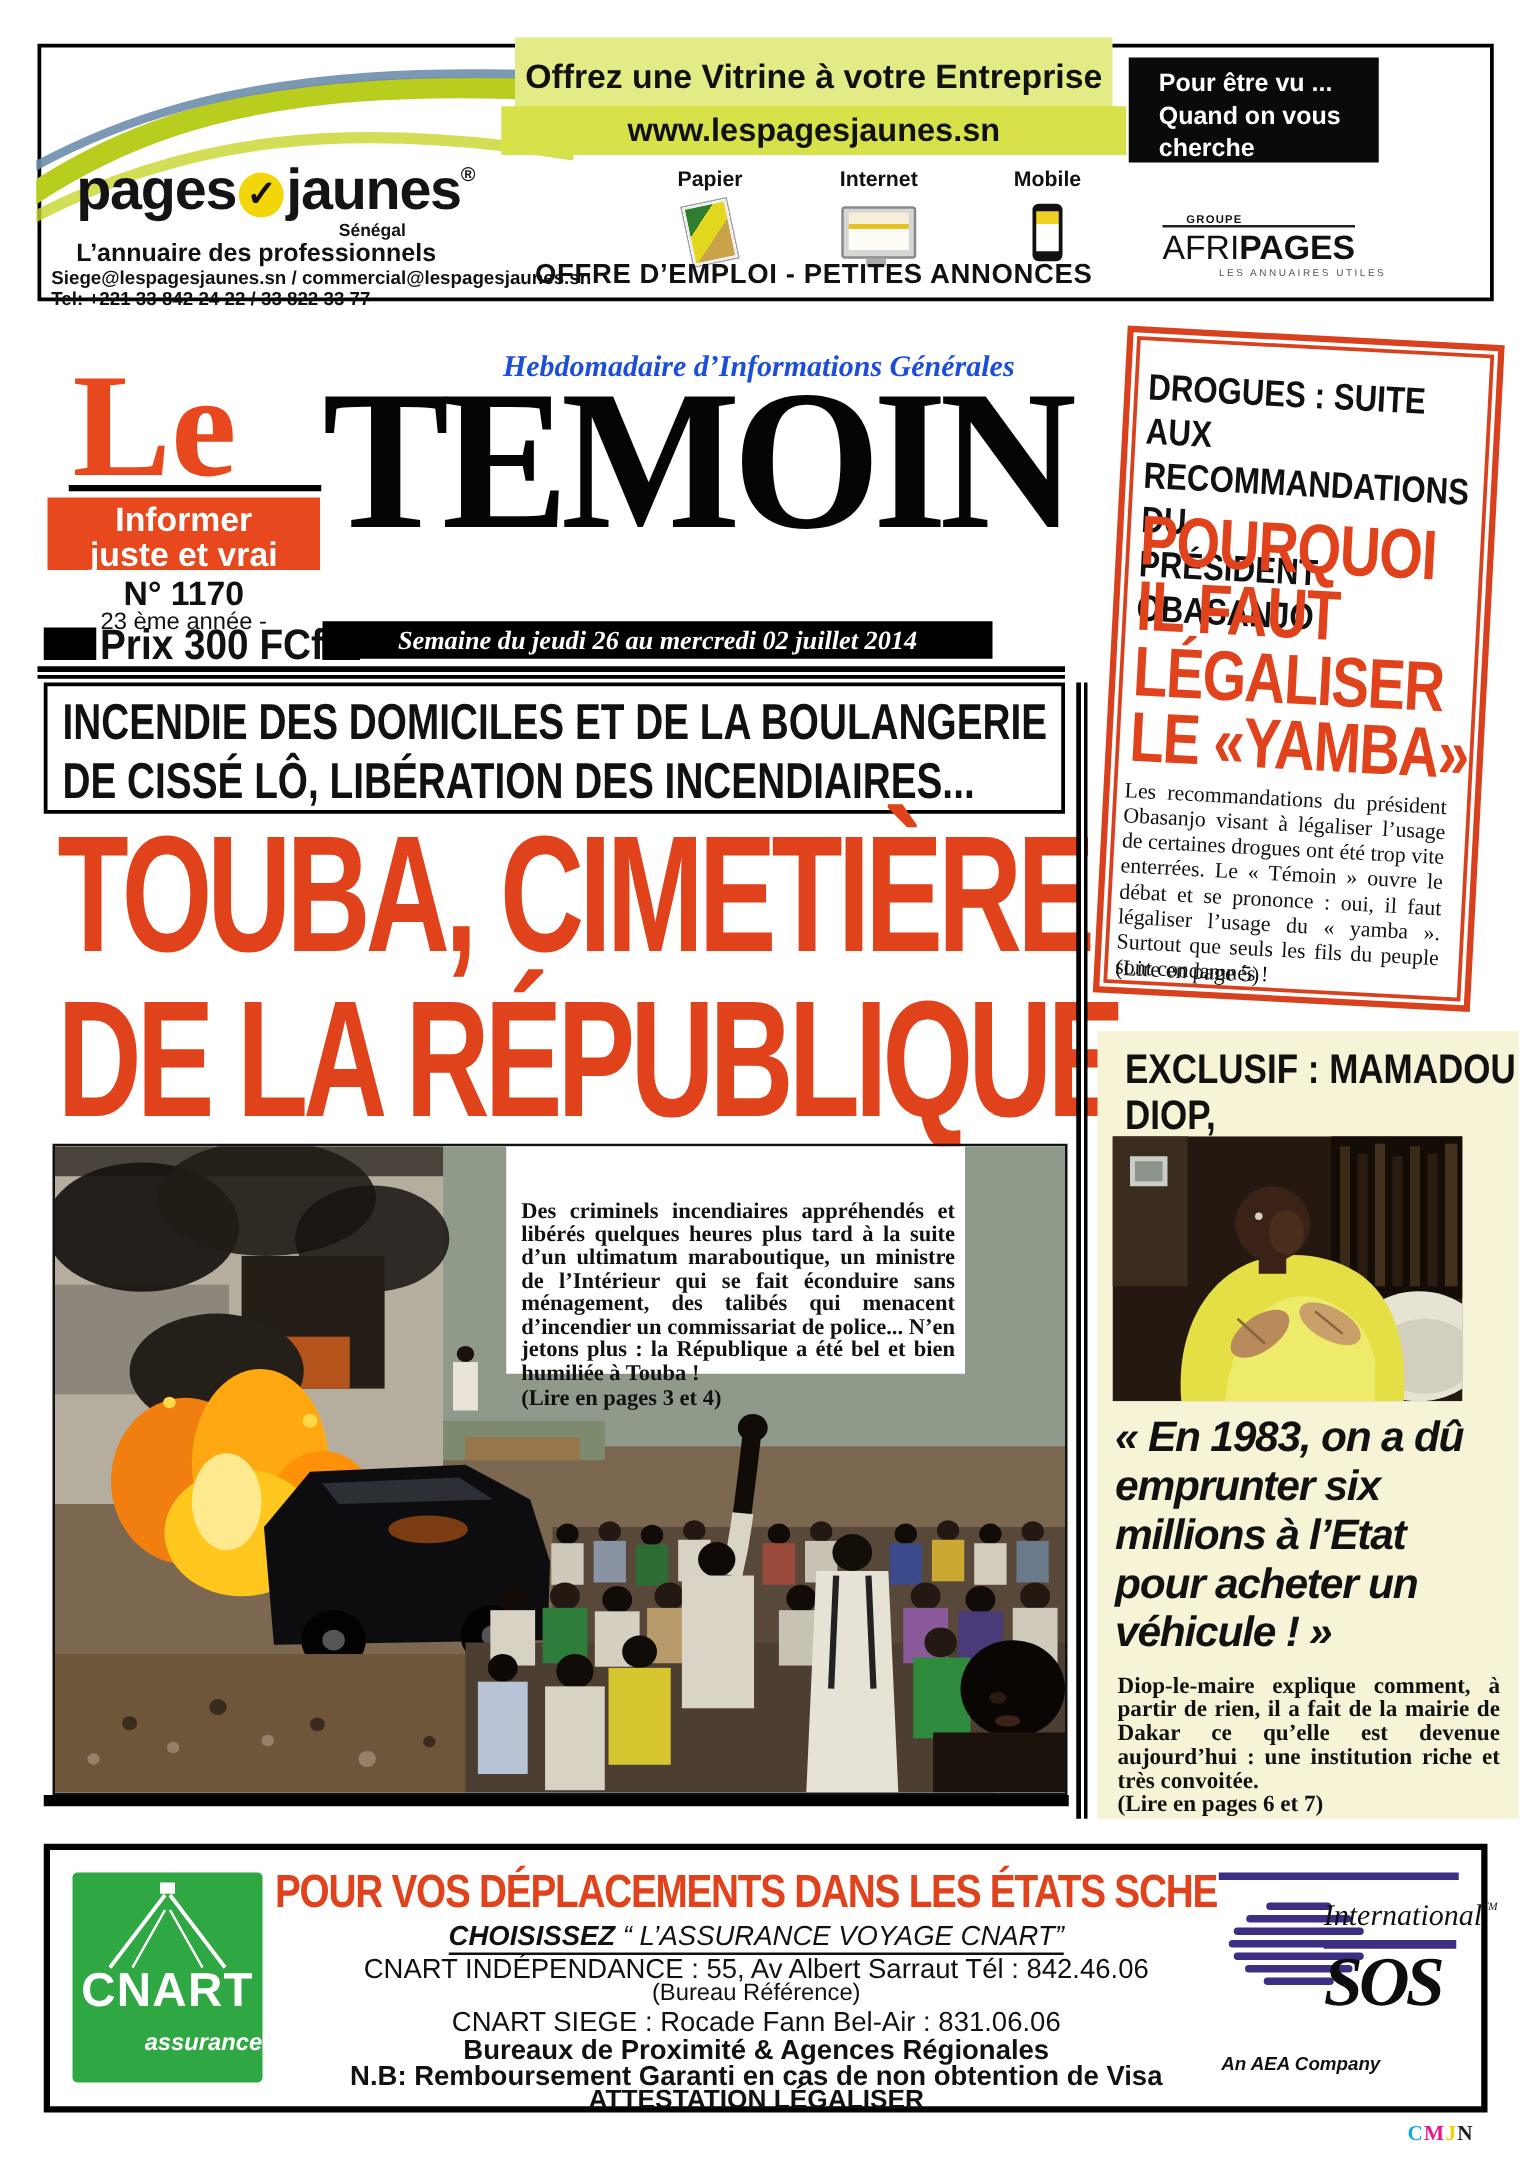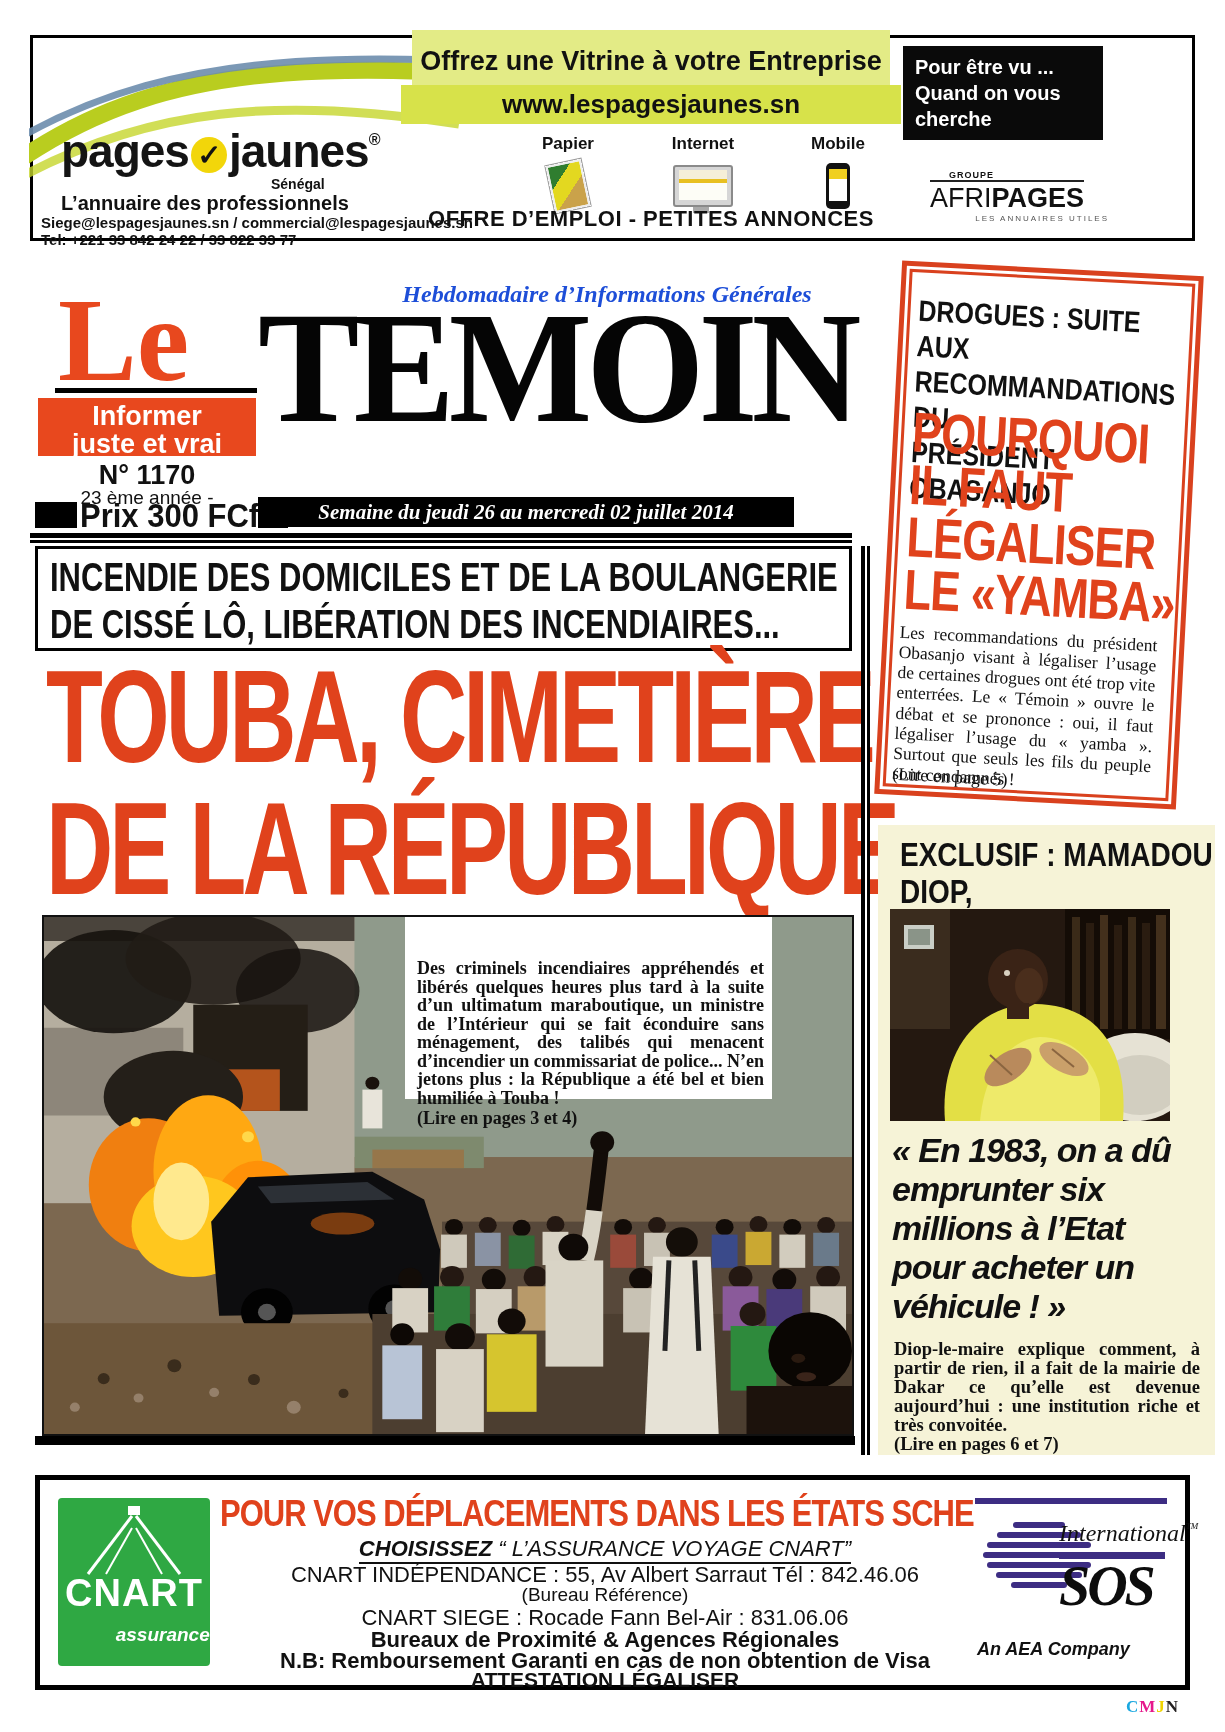--- a/index.html
+++ b/index.html
@@ -37,22 +37,22 @@
           box-shadow:0 0 0 1px #999;}
   .ic-mon{width:56px;height:38px;background:#d6d6d6;border:2px solid #8a8a8a;border-radius:3px;position:relative;}
   .ic-mon .scr{position:absolute;left:4px;top:3px;right:4px;bottom:5px;
           background:linear-gradient(#f5efd8 0 30%,#e8c020 30% 45%,#fdfdf6 45%);}
   .ic-mon .base{position:absolute;left:18px;bottom:-8px;width:16px;height:6px;background:#aaa;}
   .ic-pho{width:24px;height:46px;background:#111;border-radius:5px;position:relative;}
   .ic-pho .scr{position:absolute;left:3px;top:6px;right:3px;bottom:8px;
           background:linear-gradient(#f0d020 0 10px,#fff 10px);}
   .jobsline{left:368px;top:168px;width:500px;text-align:center;font-size:22px;
             font-weight:bold;letter-spacing:.5px;}
-  .visbox{left:870px;top:8px;width:200px;height:94px;background:#0a0a0a;color:#fff;
-          font-size:20px;font-weight:bold;line-height:1.3;padding:8px 0 0 12px;box-sizing:border-box;}
+  .visbox{left:870px;top:8px;width:200px;height:84px;background:#0a0a0a;color:#fff;
+          font-size:20px;font-weight:bold;line-height:1.3;padding:8px 0 0 24px;box-sizing:border-box;}
   .afri{left:868px;top:132px;width:212px;text-align:center;}
   .afri .g{font-size:9px;font-weight:bold;letter-spacing:1px;text-align:left;padding-left:48px;}
   .afri .n{font-size:27px;letter-spacing:0;border-top:2px solid #222;display:inline-block;padding-top:1px;}
   .afri .n .bold{font-weight:bold;}
   .afri .s{font-size:8px;letter-spacing:2px;color:#555;text-align:right;padding-right:4px;}
 
   
   .le{left:58px;top:288px;font-size:118px;font-weight:bold;color:var(--orange);line-height:.9;}
   .le-rule{left:55px;top:388px;width:202px;height:5px;background:#000;}
   .motto{left:38px;top:398px;width:218px;height:58px;background:var(--orange);color:#fff;
@@ -129,21 +129,21 @@
   .ad-l{position:absolute;width:770px;font-size:22px;}
   .sos{position:absolute;left:935px;top:18px;width:192px;height:172px;background:#fff;}
   .sos .bar-top{position:absolute;left:0;top:0;width:192px;height:6px;background:var(--purple);}
   .sos .gb{position:absolute;height:6px;border-radius:3px;background:var(--purple);}
   .sos .int{position:absolute;left:84px;top:22px;font-family:"Liberation Serif",serif;
             font-style:italic;font-size:24px;white-space:nowrap;}
   .sos .tm{font-size:9px;vertical-align:12px;}
   .sos .bar2{position:absolute;left:84px;top:54px;width:106px;height:7px;background:var(--purple);}
   .sos .big{position:absolute;left:84px;top:56px;font-family:"Liberation Serif",serif;font-style:italic;
             font-weight:bold;font-size:56px;letter-spacing:-3px;color:#0d0d0d;}
-  .sos .cmp{position:absolute;left:2px;bottom:10px;font-size:18px;font-weight:bold;font-style:italic;}
+  .sos .cmp{position:absolute;left:2px;bottom:10px;font-size:15px;font-weight:bold;font-style:italic;}
   .cmjn{left:1126px;top:1697px;font-family:"Liberation Serif",serif;font-size:17px;font-weight:bold;letter-spacing:1px;}
 </style>
 </head>
 <body>
 
 <div class="page">
 
   <div class="abs banner">
     <svg class="swoosh" width="730" height="150" viewBox="0 0 730 150">
       <path d="M-10,122 C140,20 310,12 710,62" stroke="#b9cd1f" stroke-width="17" fill="none"></path>

